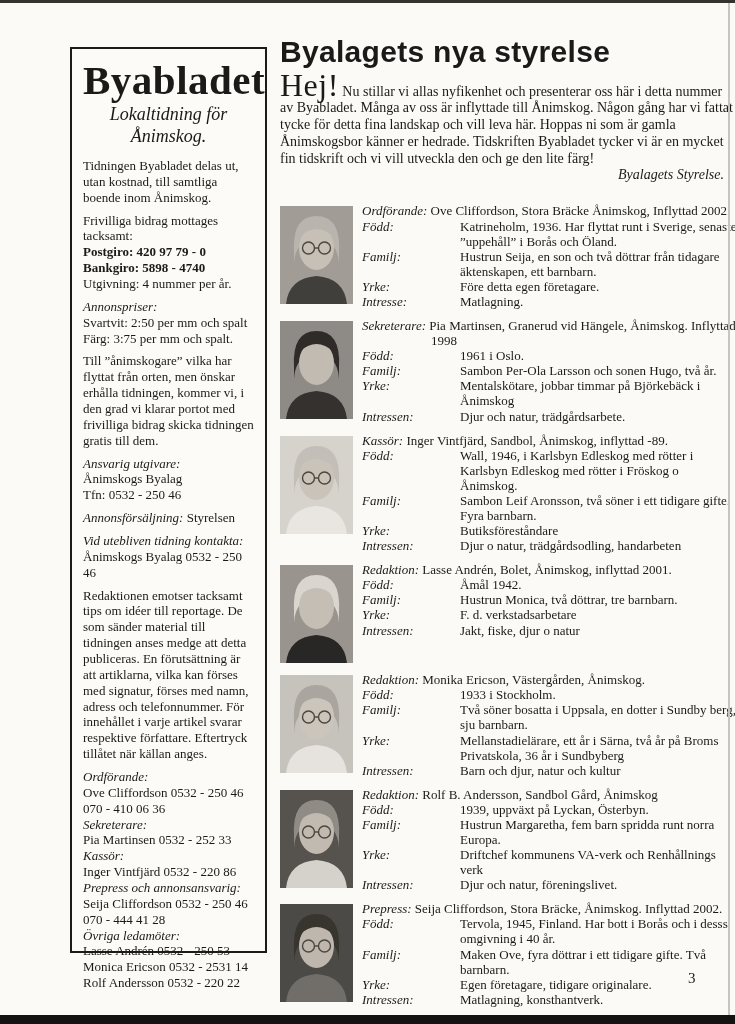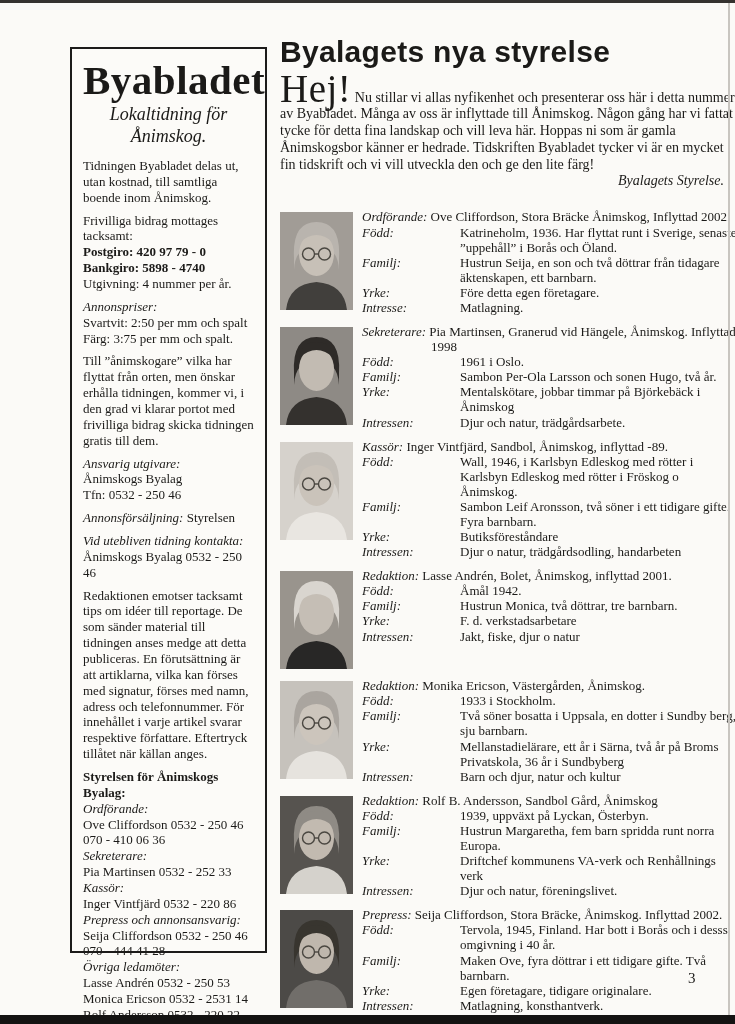--- a/index.html
+++ b/index.html
@@ -20,21 +20,21 @@
   .sb-it{font-style:italic;}
   .sb-b{font-weight:bold;}
   .sb-line{display:block;}
   .sb-board-role{font-style:italic;display:block;}
 
   
   .main{position:absolute;left:280px;top:36px;width:458px;}
   .main-title{font-family:"Liberation Sans", sans-serif;font-weight:bold;
               font-size:30px;margin:0 0 5px;line-height:1.05;letter-spacing:.3px;}
   .intro{font-size:14px;line-height:1.2;margin:0;}
-  .intro-lead{font-size:39px;line-height:.8;letter-spacing:.5px;}
+  .intro-lead{font-size:32px;line-height:.8;letter-spacing:.5px;}
   .signature{font-style:italic;text-align:right;font-size:14px;margin:0 14px 20px 0;}
 
   .members{display:flex;flex-direction:column;}
   .member{display:flex;gap:9px;margin-bottom:9px;}
   .photo{flex:none;width:73px;height:98px;margin-top:3px;background:#777;
          box-shadow:0 0 0 1px #55524e inset;}
   .photo svg{display:block;width:100%;height:100%;}
   .mtext{flex:1;font-size:13px;line-height:1.16;}
   .mrole-line{margin:0;padding-left:69px;text-indent:-69px;}
   .mrole{font-style:italic;}
@@ -83,21 +83,20 @@
     </p>
 
     <p class="sb-p">
       <span class="sb-line sb-it">Vid utebliven tidning kontakta:</span>
       <span class="sb-line">Ånimskogs Byalag 0532 - 250 46</span>
     </p>
 
     <p class="sb-p">Redaktionen emotser tacksamt tips om idéer till reportage. De som sänder material till tidningen anses medge att detta publiceras. En förutsättning är att artiklarna, vilka kan förses med signatur, förses med namn, adress och telefonnummer. För innehållet i varje artikel svarar respektive författare. Eftertryck tillåtet när källan anges.</p>
 
     <p class="sb-p">
-      <span class="sb-line sb-b">Styrelsen för Ånimskogs Byalag:</span>
       <span id="board-list"><span class="sb-board-role">Ordförande:</span><span class="sb-line">Ove Cliffordson 0532 - 250 46</span><span class="sb-line">070 - 410 06 36</span><span class="sb-board-role">Sekreterare:</span><span class="sb-line">Pia Martinsen 0532 - 252 33</span><span class="sb-board-role">Kassör:</span><span class="sb-line">Inger Vintfjärd 0532 - 220 86</span><span class="sb-board-role">Prepress och annonsansvarig:</span><span class="sb-line">Seija Cliffordson 0532 - 250 46</span><span class="sb-line">070 - 444 41 28</span><span class="sb-board-role">Övriga ledamöter:</span><span class="sb-line">Lasse Andrén 0532 - 250 53</span><span class="sb-line">Monica Ericson 0532 - 2531 14</span><span class="sb-line">Rolf Andersson 0532 - 220 22</span></span>
     </p>
   </div>
 
   <div class="main">
     <h1 class="main-title">Byalagets nya styrelse</h1>
     <p class="intro"><span class="intro-lead">Hej!</span> <span>Nu stillar vi allas nyfikenhet och presenterar oss här i detta nummer av Byabladet. Många av oss är inflyttade till Ånimskog. Någon gång har vi fattat tycke för detta fina landskap och vill leva här. Hoppas ni som är gamla Ånimskogsbor känner er hedrade. Tidskriften Byabladet tycker vi är en mycket fin tidskrift och vi vill utveckla den och ge den lite färg!</span></p>
     <p class="signature">Byalagets Styrelse.</p>
 
     <div class="members" id="members-list">

